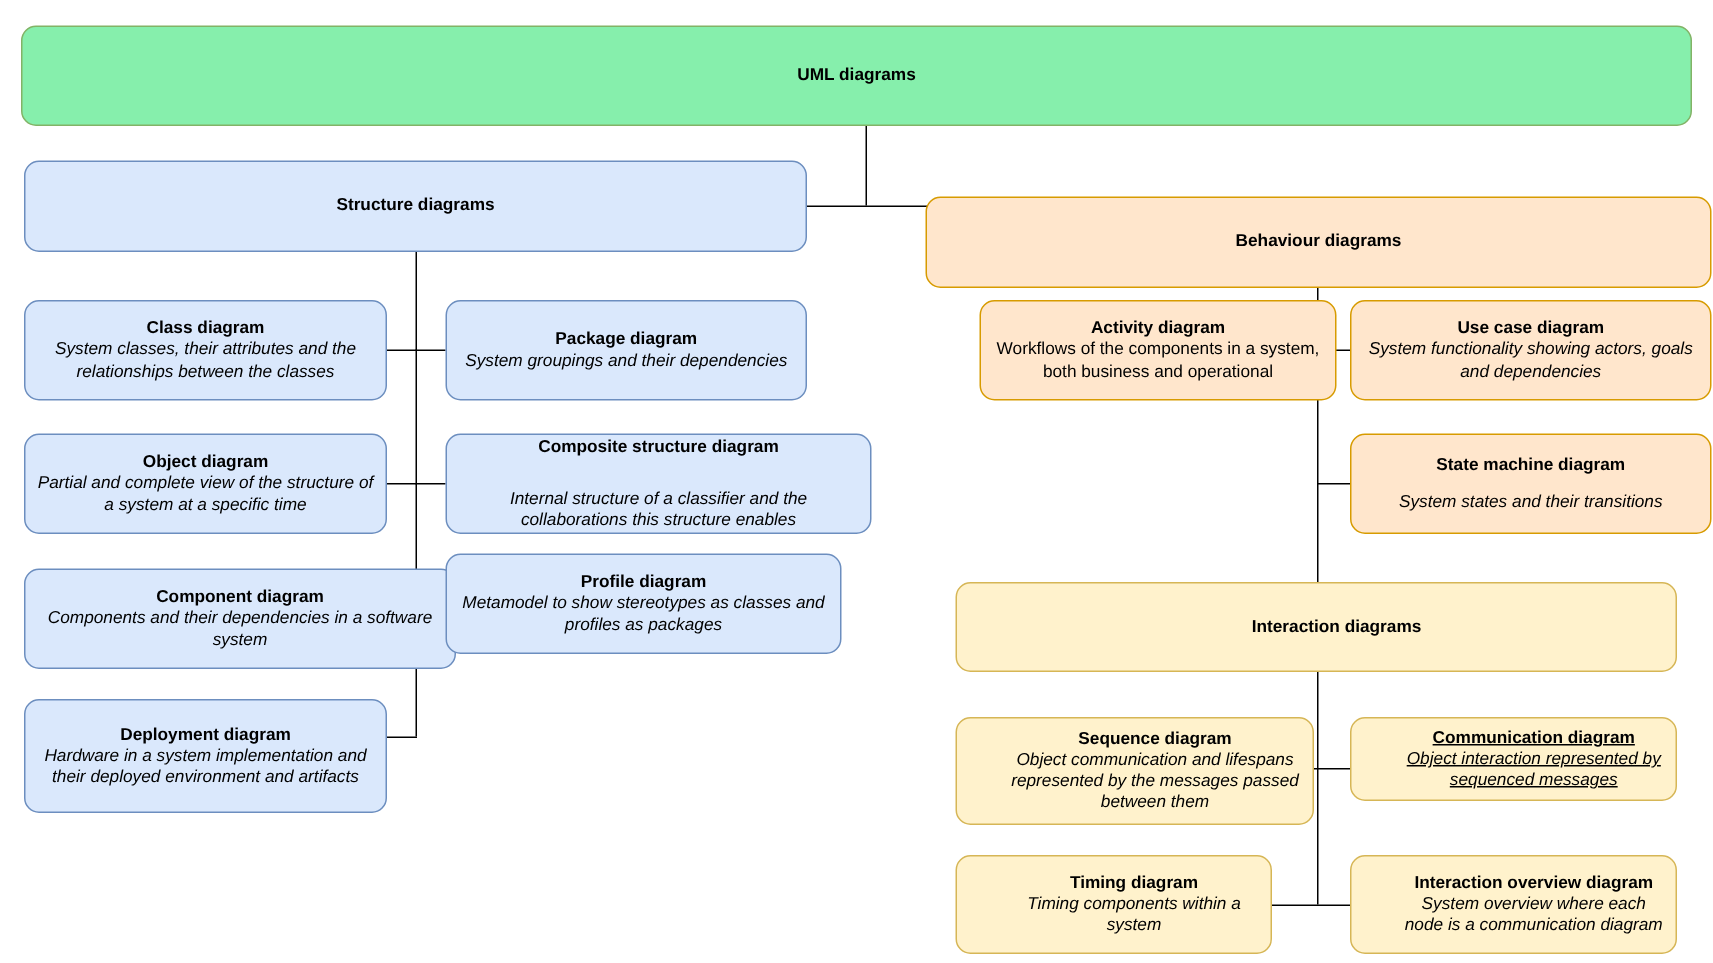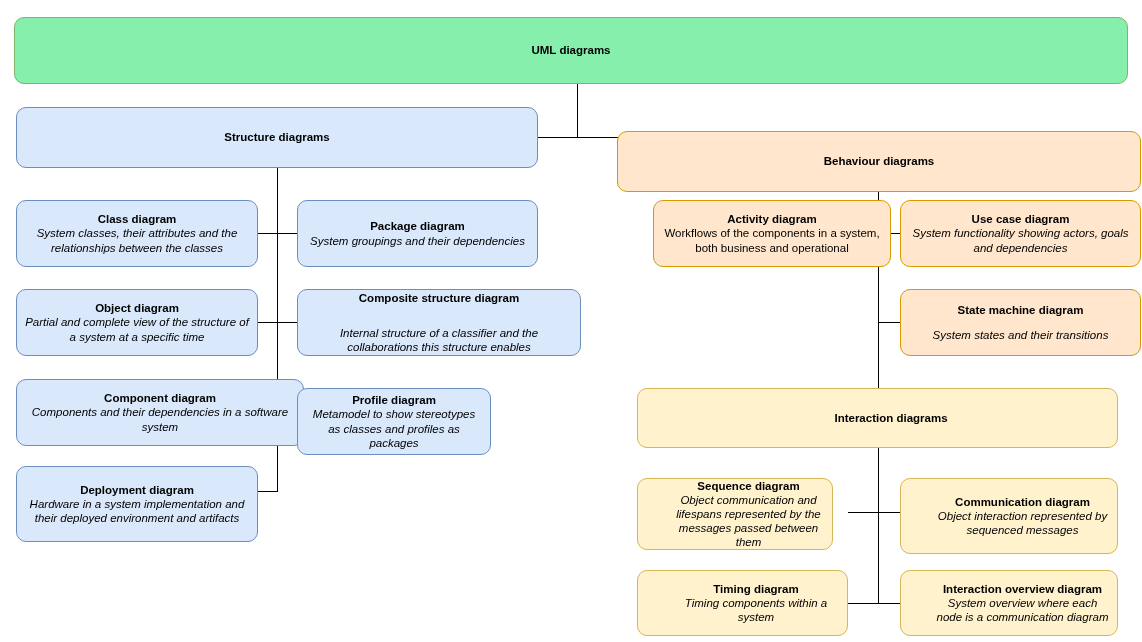--- a/index.html
+++ b/index.html
@@ -128,21 +128,21 @@
   <div class="node blue" style="left:16px; top:466px; width:242px; height:76px;">
     <div class="title">Deployment diagram</div>
     <div class="desc">Hardware in a system implementation and their deployed environment and artifacts</div>
   </div>
 
   <div class="node blue" style="left:297px; top:289px; width:284px; height:67px;gap:20px;">
     <div class="title">Composite structure diagram</div>
     <div class="desc">Internal structure of a classifier and the collaborations this structure enables</div>
   </div>
 
-  <div class="node blue" style="left:297px; top:388px; width:194px; height:67px;text-align:center;">
+  <div class="node blue" style="left:297px; top:369px; width:264px; height:67px;text-align:center;">
     <div class="title">Profile diagram</div>
     <div class="desc">Metamodel to show stereotypes as classes and profiles as packages</div>
   </div>
 
   <div class="node orange" style="left:621px; top:200px; width:238px; height:67px;margin-left:32px;">
     <div class="title">Activity diagram</div>
     <div class="desc upright">Workflows of the components in a system, both business and operational</div>
   </div>
 
   <div class="node orange" style="left:900px; top:200px; width:241px; height:67px;">
@@ -152,26 +152,26 @@
 
   <div class="node orange" style="left:900px; top:289px; width:241px; height:67px;gap:10px;">
     <div class="title">State machine diagram</div>
     <div class="desc">System states and their transitions</div>
   </div>
 
   <div class="node yellow" style="left:637px; top:388px; width:481px; height:60px;">
     <div class="title">Interaction diagrams</div>
   </div>
 
-  <div class="node yellow" style="left:637px; top:478px; width:196px; height:72px;">
+  <div class="node yellow" style="left:637px; top:478px; width:239px; height:72px;">
     <div class="title">Sequence diagram</div>
     <div class="desc">Object communication and lifespans represented by the messages passed between them</div>
   </div>
 
-  <div class="node yellow" style="left:900px; top:478px; width:218px; height:76px;">
+  <div class="node yellow" style="left:900px; top:478px; width:218px; height:56px;text-decoration:underline;">
     <div class="title">Communication diagram</div>
     <div class="desc">Object interaction represented by sequenced messages</div>
   </div>
 
   <div class="node yellow" style="left:637px; top:570px; width:211px; height:66px;">
     <div class="title">Timing diagram</div>
     <div class="desc">Timing components within a system</div>
   </div>
 
   <div class="node yellow" style="left:900px; top:570px; width:218px; height:66px;">

